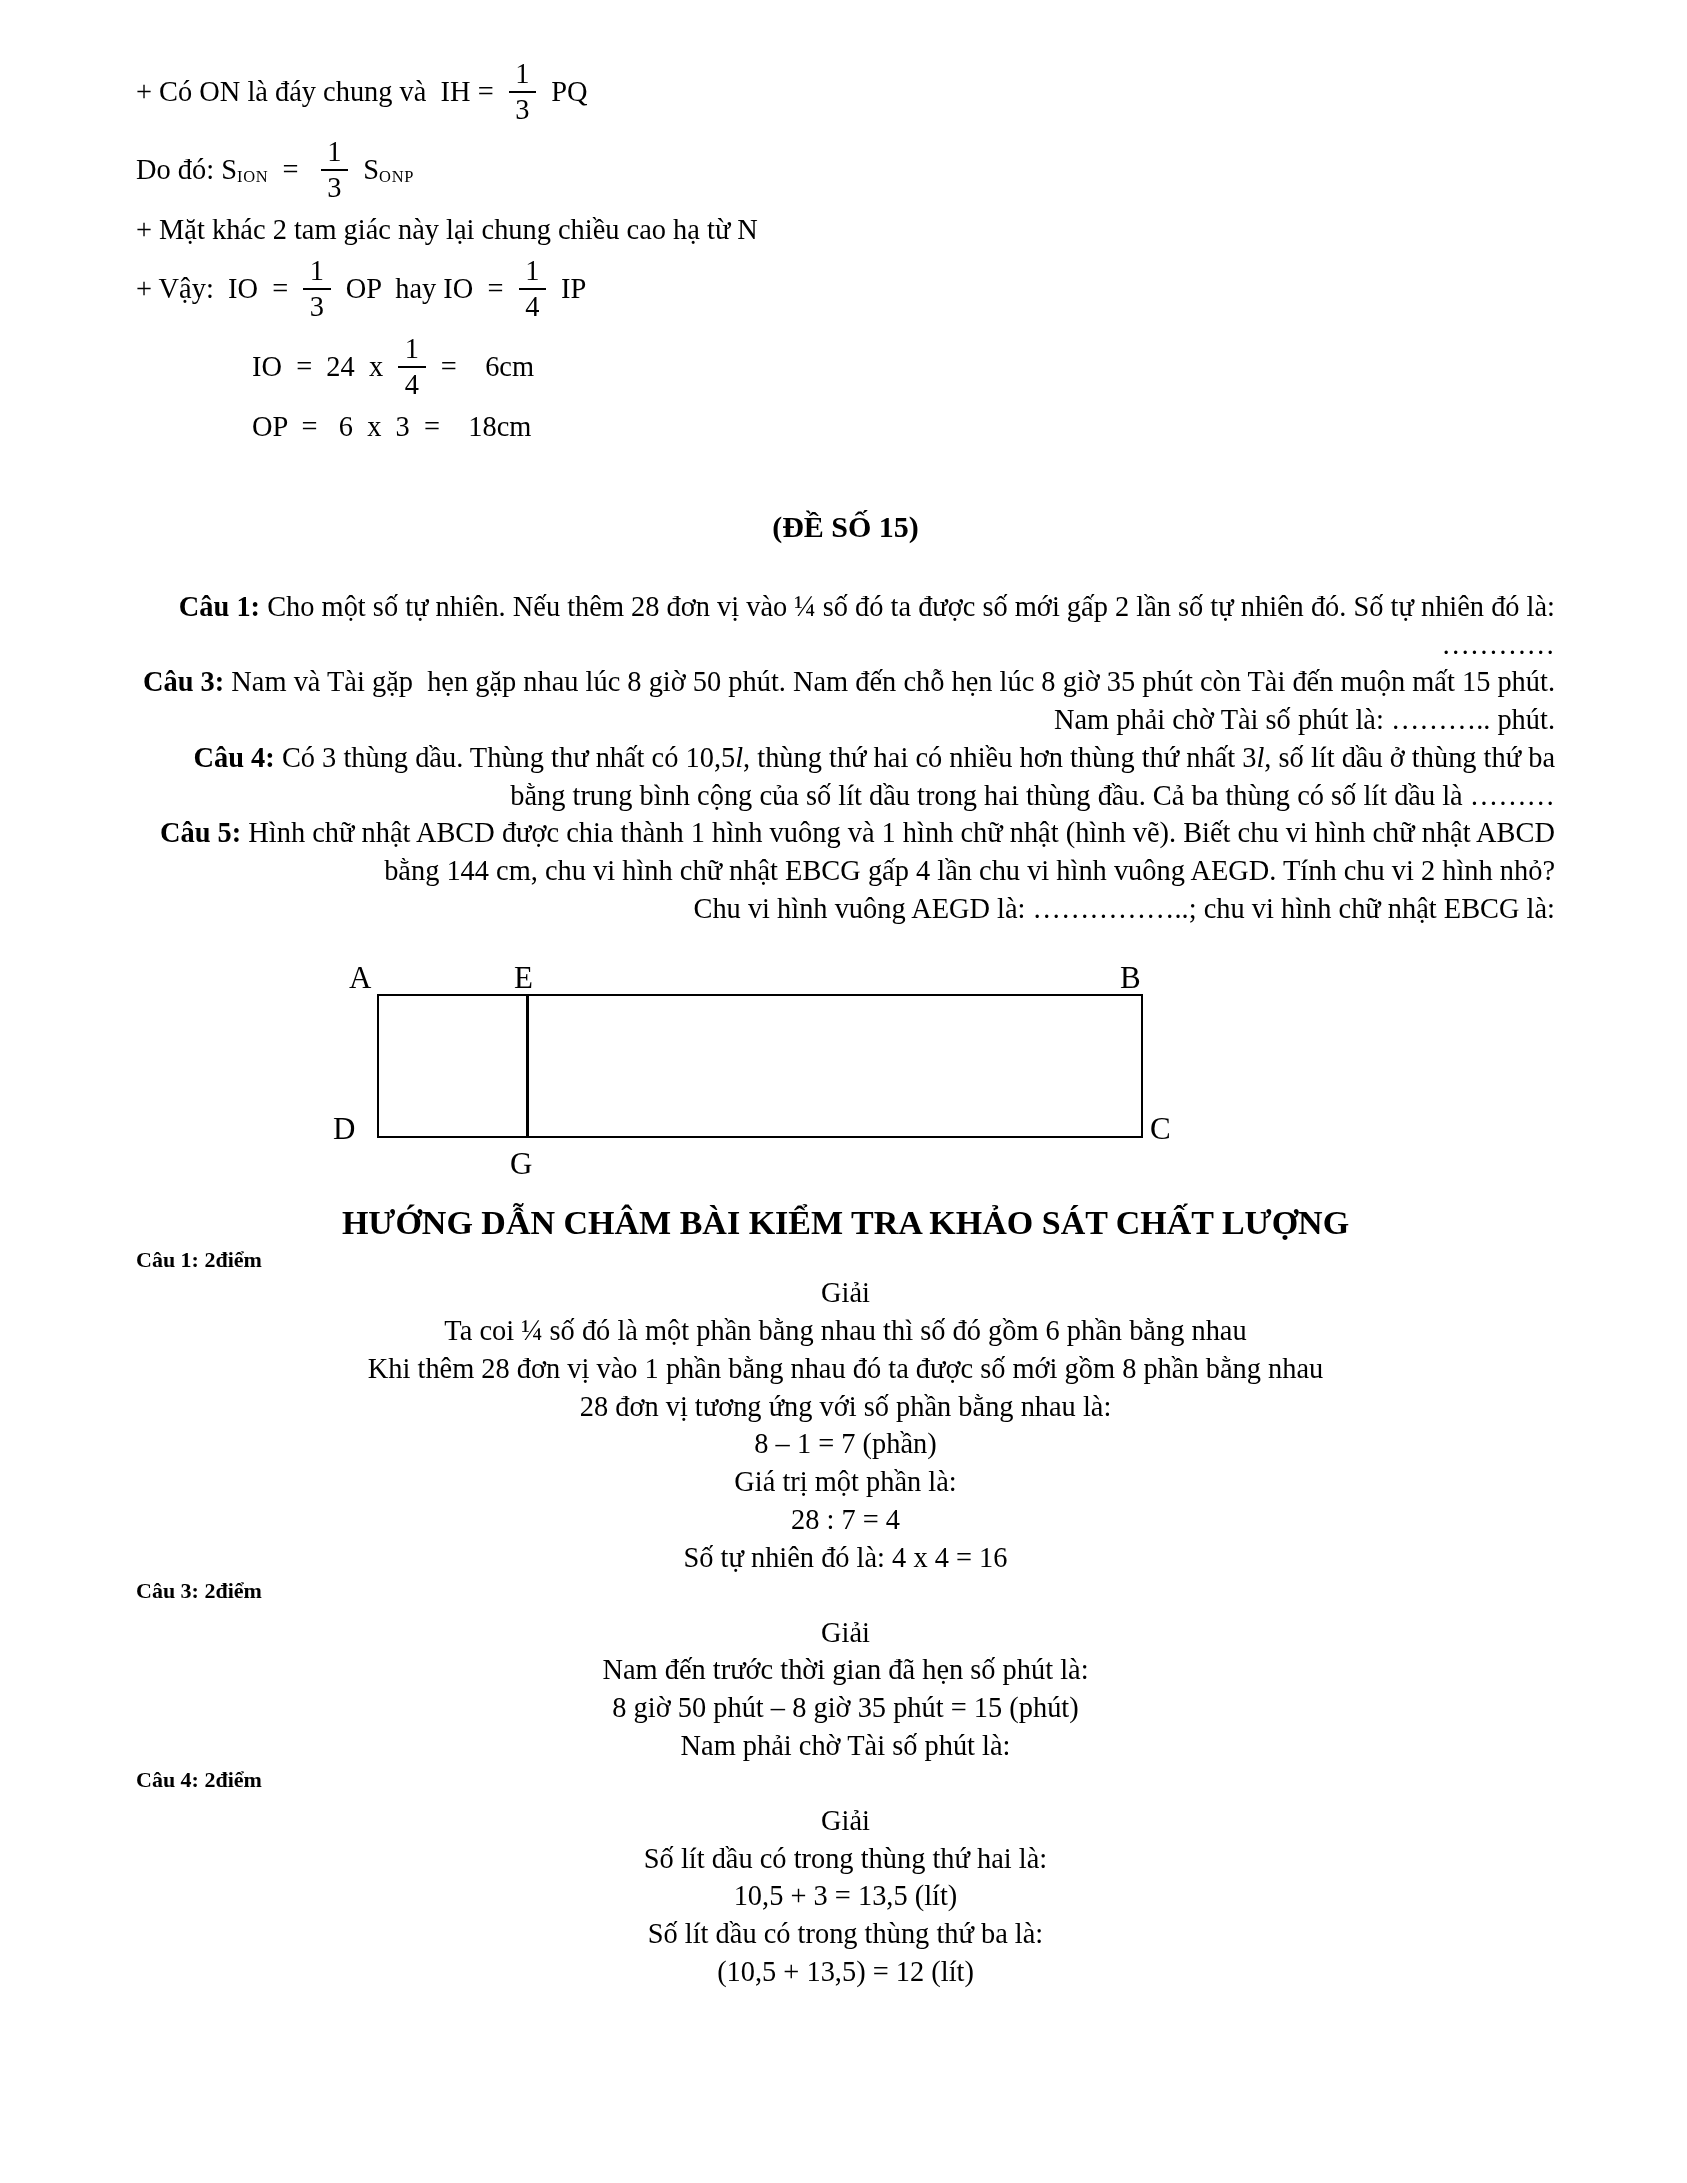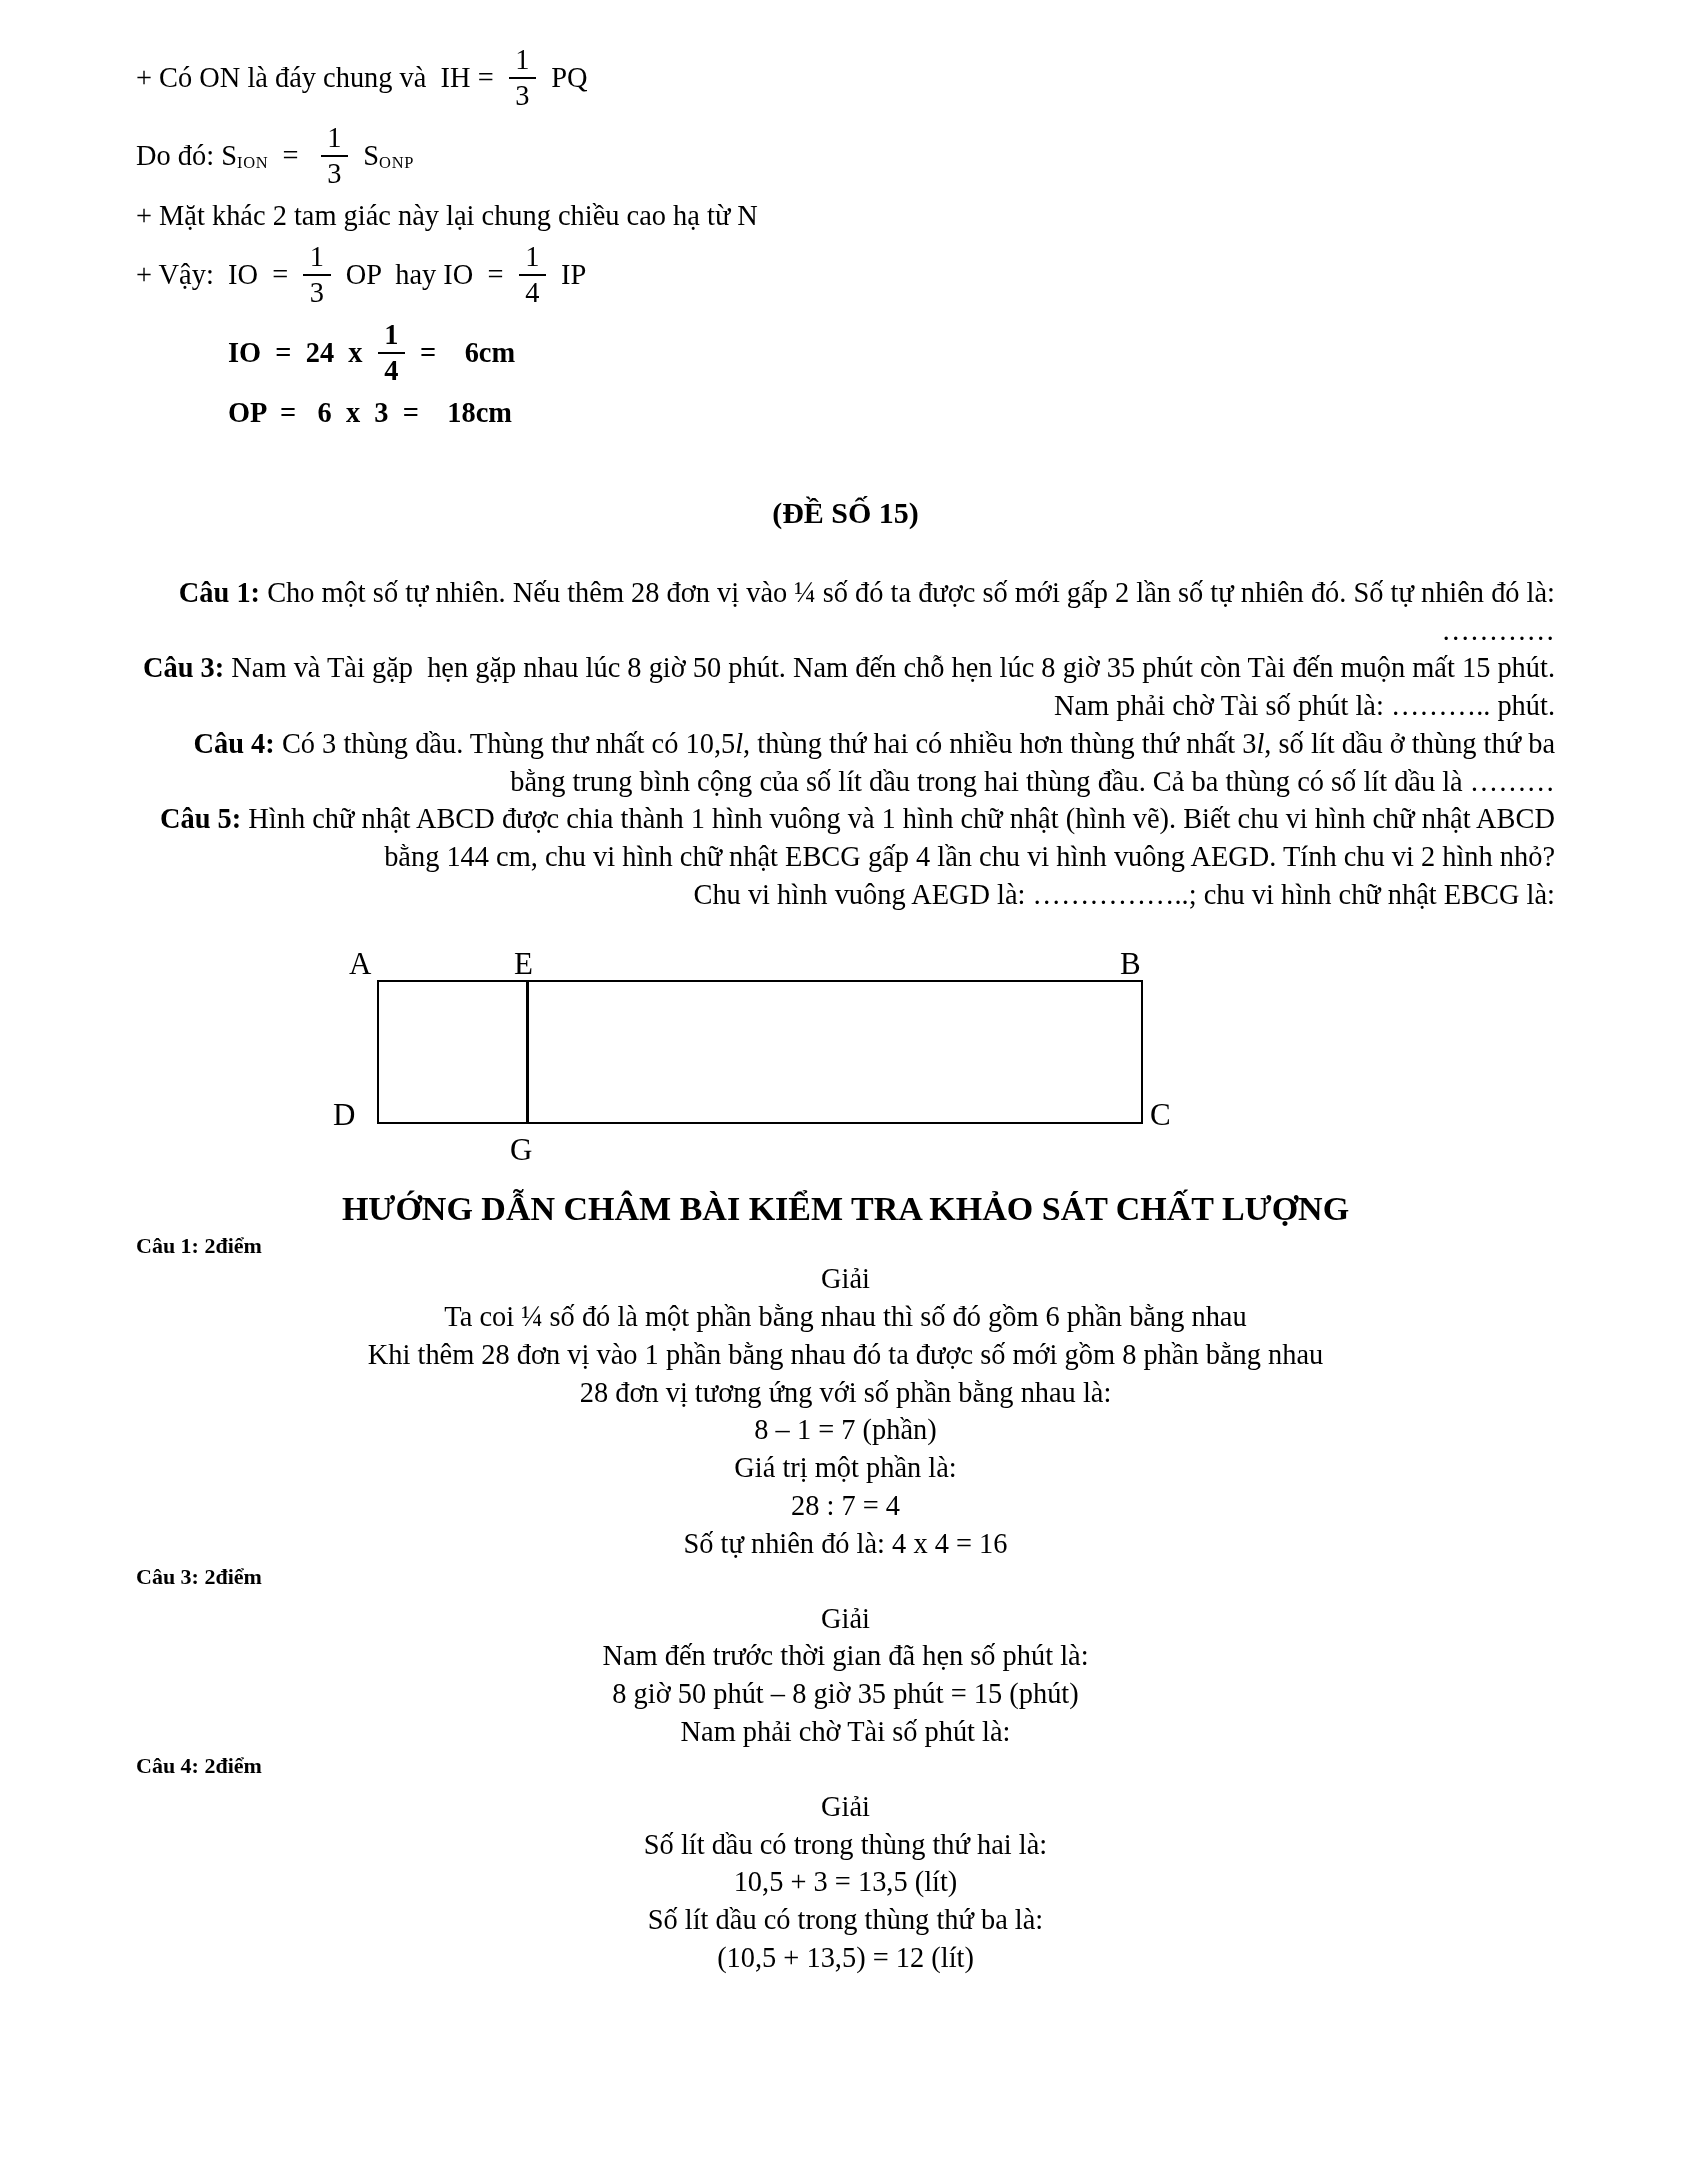--- a/index.html
+++ b/index.html
@@ -6,27 +6,27 @@
   html, body { background: #ffffff; }
   body {
     width: 1687px;
     height: 2183px;
     font-family: "Liberation Serif", serif;
     font-size: 28.4px;
     line-height: 1.33;
     color: #000;
     overflow: hidden;
   }
-  .page { padding: 39px 132px 0 136px; }
+  .page { padding: 53px 132px 0 136px; }
 
   
   .math-line { display: flex; align-items: center; min-height: 78px; }
   .math-line.plain { min-height: 41px; }
   .t { white-space: pre-wrap; }
-  .indent { margin-left: 92px; font-weight: bold; }
+  .indent { margin-left: 116px; }
   .frac { display: inline-flex; flex-direction: column; align-items: center; margin: 0 8px; line-height: 1.18; }
   .frac .num { border-bottom: 2px solid #000; padding: 0 6.6px; text-align: center; }
   .frac .den { padding: 0 6.6px; text-align: center; }
   .sub { font-size: 0.58em; position: relative; top: 0.45em; letter-spacing: 0.7px; }
 
   .doc-title { text-align: center; font-weight: bold; font-size: 30px; margin-top: 60px; margin-bottom: 41px; }
 
   .para { text-align: right; }
   .qlabel { font-weight: bold; }
   .qtext { white-space: pre-wrap; }

